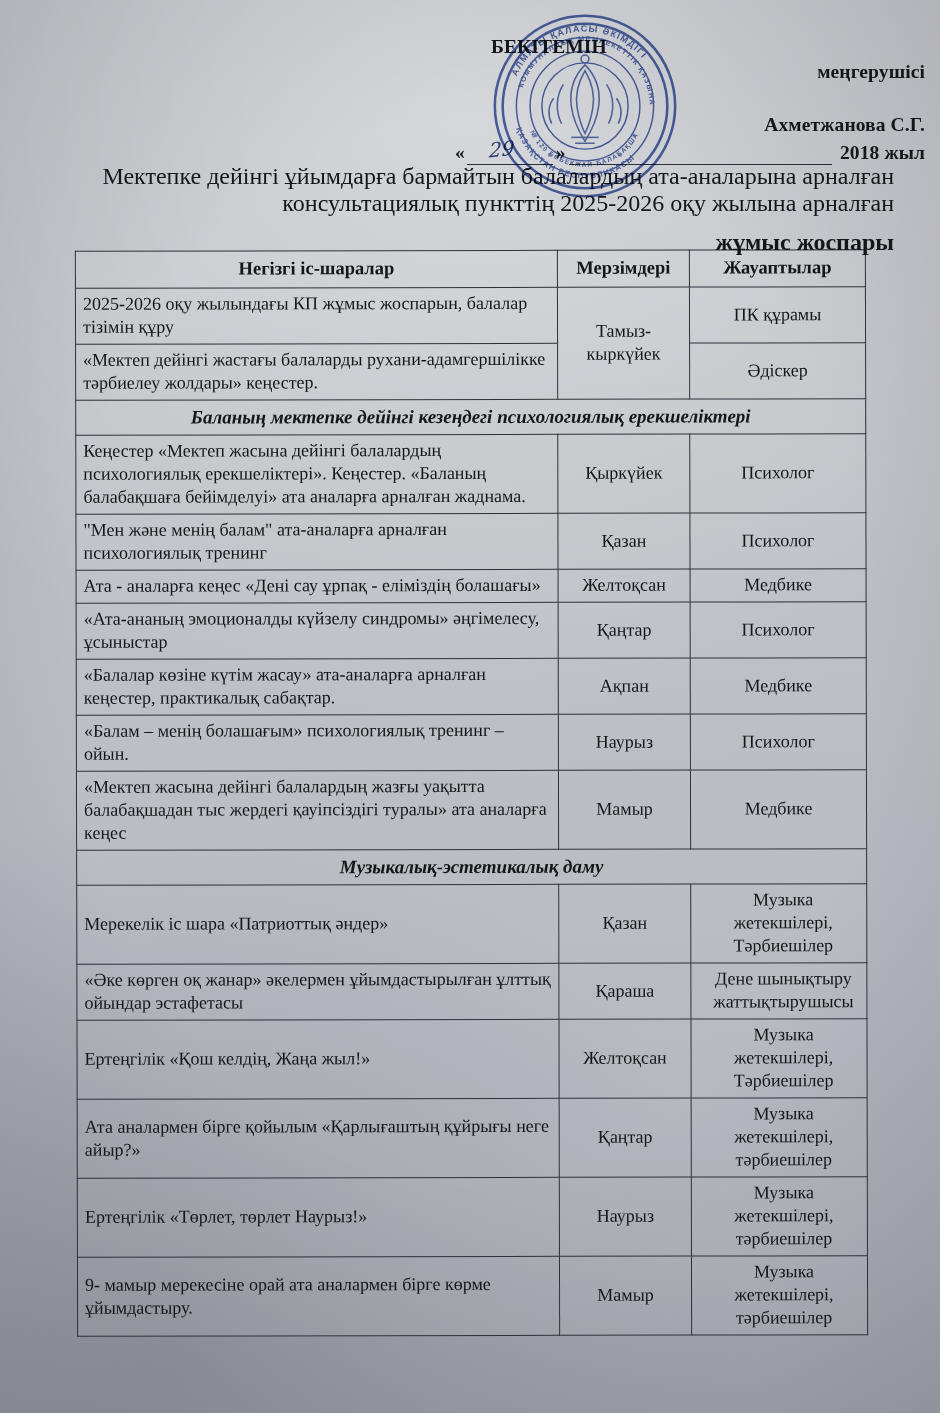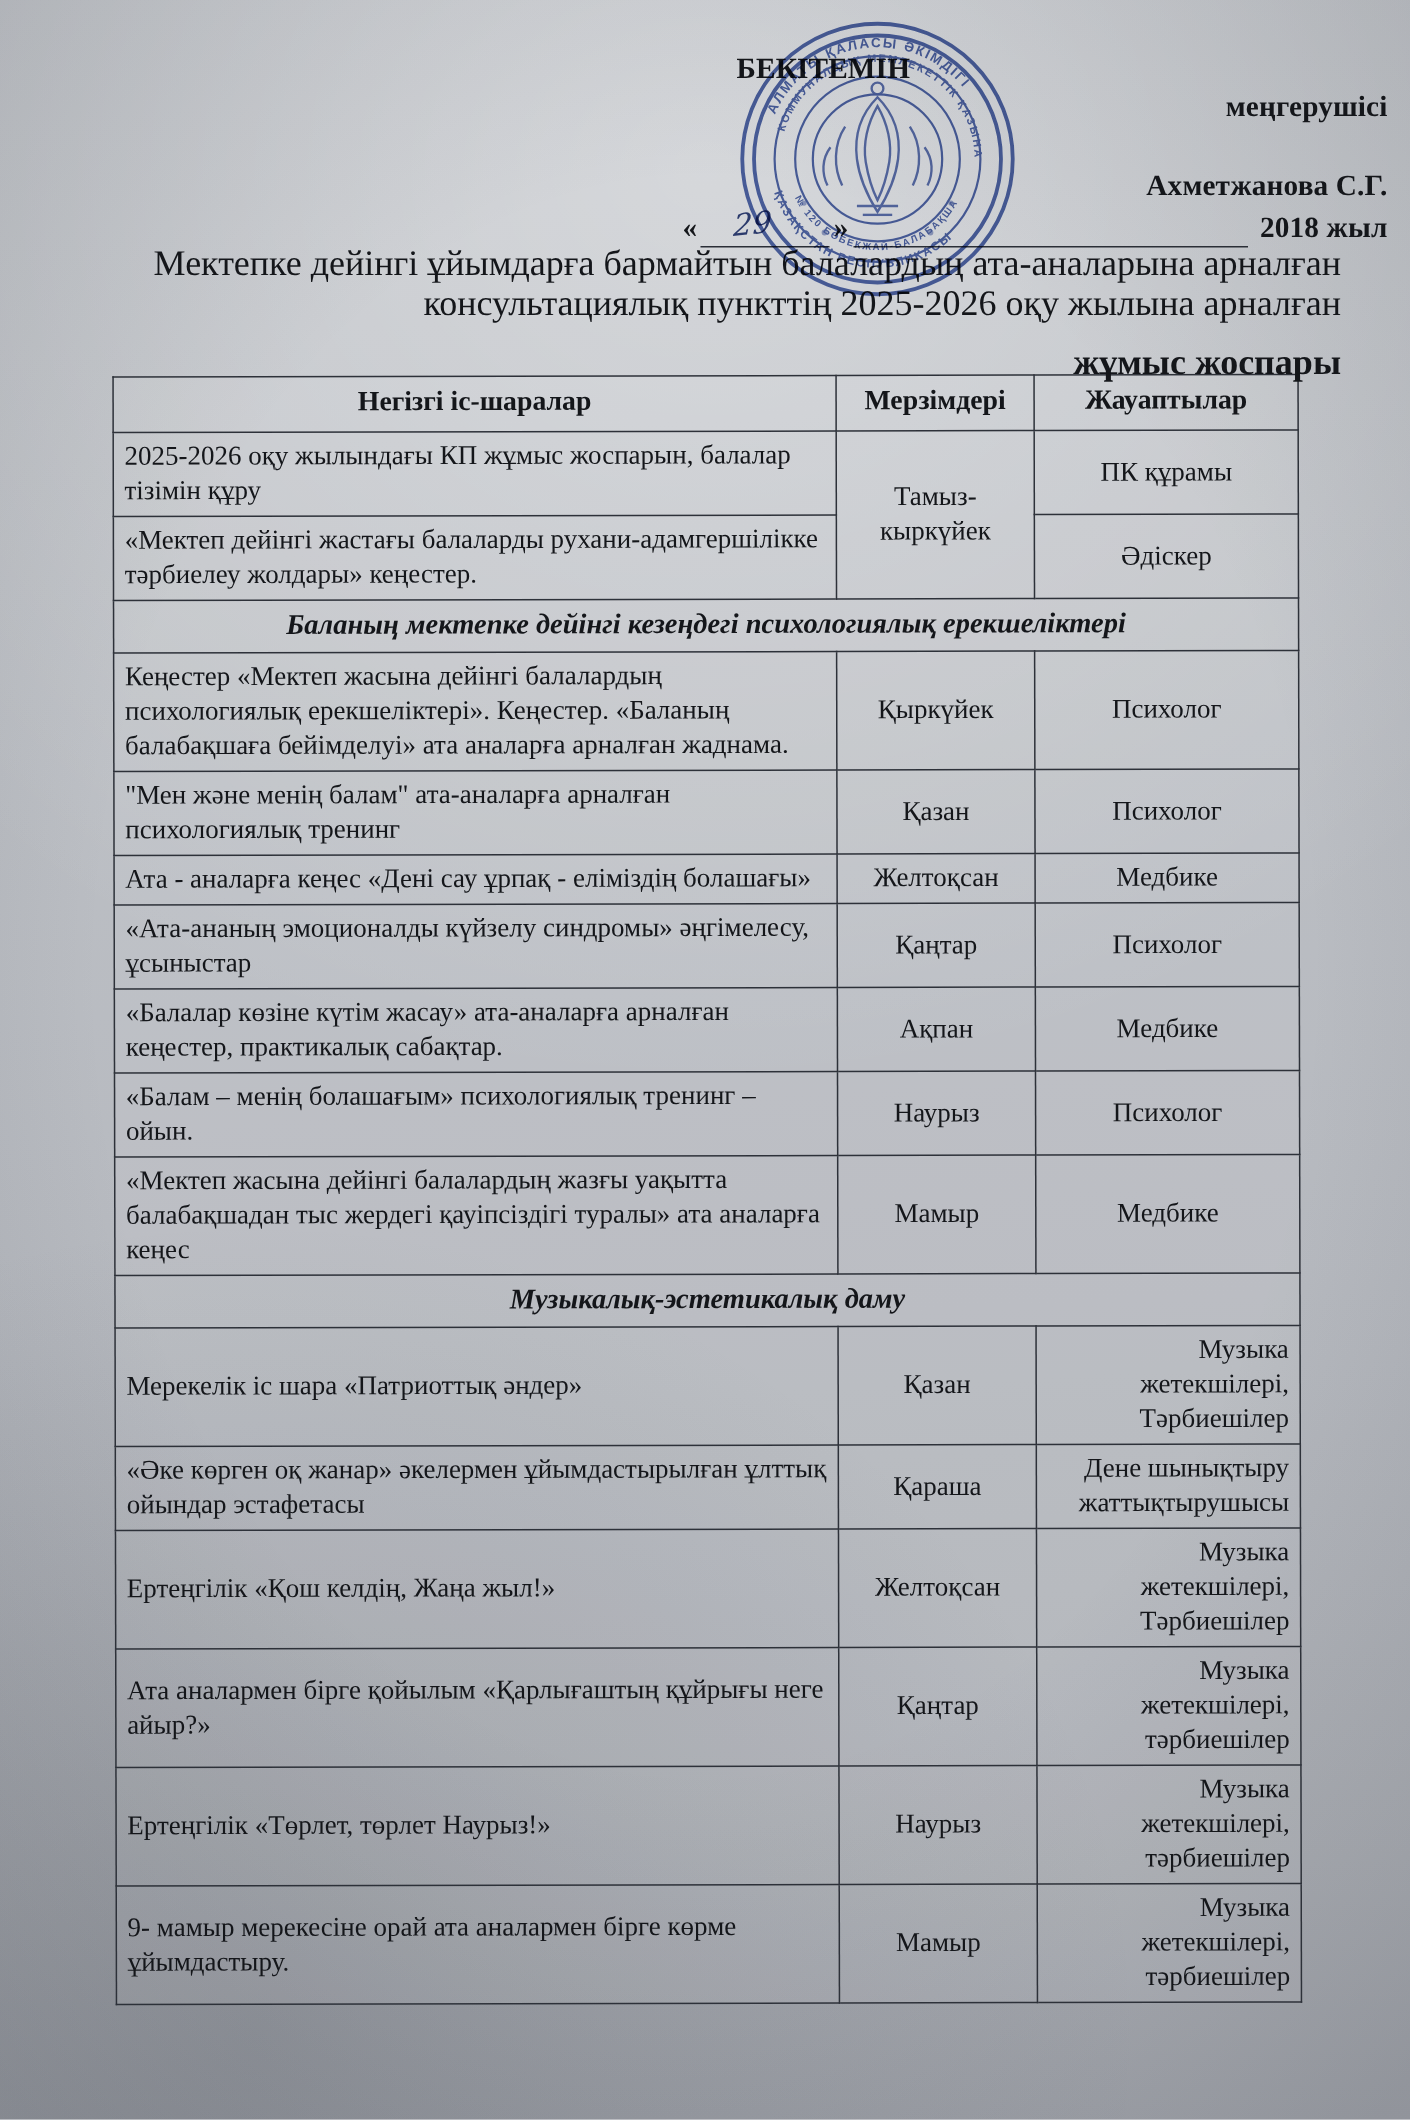--- a/index.html
+++ b/index.html
@@ -142,21 +142,21 @@
     padding: 4px 7px 5px 7px;
   }
   table.plan thead th {
     font-weight: bold;
     text-align: center;
     font-size: 18.5px;
     padding: 6px 6px 7px;
   }
   td.act { text-align: left; }
   td.per, td.resp { text-align: center; }
-  td.resp.lefty { text-align: right; padding-left: 16px; }
+  td.resp.lefty { text-align: center; padding-left: 16px; }
   td.per.mid, td.resp.mid { vertical-align: middle; }
 
   tr.section td {
     text-align: center;
     font-weight: bold;
     font-style: italic;
     font-size: 19px;
     padding: 5px 6px 6px;
   }
 

